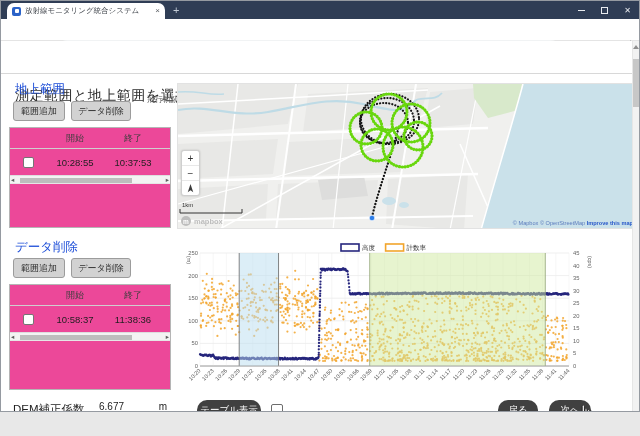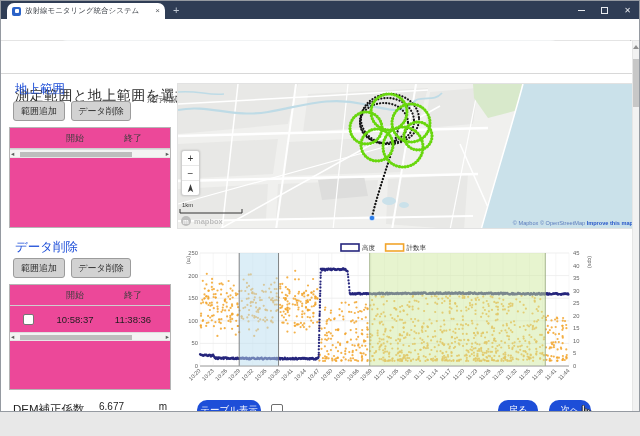--- a/index.html
+++ b/index.html
@@ -61,21 +61,21 @@
 
 .map{position:absolute;left:176px;top:82px;width:459px;height:146px;border:1px solid #e2e2e2;overflow:hidden;background:#f0f0ee}
 .mapctl{position:absolute;left:3px;top:66px;width:19px;height:46px;background:#fff;border:1px solid #cfcfcf;border-radius:3px;box-shadow:0 0 2px rgba(0,0,0,.2)}
 .mc{height:15px;display:flex;align-items:center;justify-content:center;font-size:10px;color:#333;border-bottom:1px solid #e8e8e8}
 .mc:last-child{border-bottom:none}
 
 
 .chart{position:absolute;left:182px;top:240px;width:428px;height:152px;background:#fff}
 
 
-.bluebtn{position:absolute;height:21px;background:#1d4ed8;color:#fff;font-size:9.5px;border-radius:10px;
+.bluebtn{position:absolute;height:21px;background:#404040;color:#fff;font-size:9.5px;border-radius:10px;
   display:flex;align-items:center;justify-content:center;cursor:default}
 .fcb{position:absolute;left:270px;top:403px;width:12px;height:12px;border:1.3px solid #6d6d6d;border-radius:2px;background:#fff}
 .fcb-label{position:absolute;left:289px;top:404px;font-size:10px;color:#333}
 .cursor{position:absolute;left:576px;top:404px;z-index:20}
 
 
 .vsb{position:absolute;left:631px;top:40px;width:8px;height:395px;background:#f2f2f2;border-left:1px solid #e6e6e6}
 .vsb-thumb{position:absolute;left:632px;top:58px;width:6px;height:48px;background:#c7c7c7}
 .vsb-ar{position:absolute;left:632px;width:0;height:0;border-left:3px solid transparent;border-right:3px solid transparent}
 .vsb-up{top:44px;border-bottom:4px solid #8f8f8f}
@@ -134,20 +134,27 @@
   </div>
 
   <span class="sec-title" style="top:80px">地上範囲</span>
   <div class="gbtn" style="left:12px;top:100px;width:52px">範囲追加</div>
   <div class="gbtn" style="left:70px;top:100px;width:60px">データ削除</div>
   <div class="stable" style="top:126px;height:101px">
     <div class="thead">
       <span class="th1"></span>
       <span class="thc">開始</span>
       <span class="thc">終了</span>
+    </div>
+    <div class="trow">
+      <span class="cbwrap">
+          <span class="cb"></span>
+        </span>
+      <span class="tdc">10:28:55</span>
+      <span class="tdc">10:37:53</span>
     </div>
     <div class="hsb">
       <span class="arl">◂</span>
       <span class="arr">▸</span>
       <span class="thumb"></span>
     </div>
   </div>
 
   <span class="sec-title" style="top:238px">データ削除</span>
   <div class="gbtn" style="left:12px;top:257px;width:52px">範囲追加</div>

